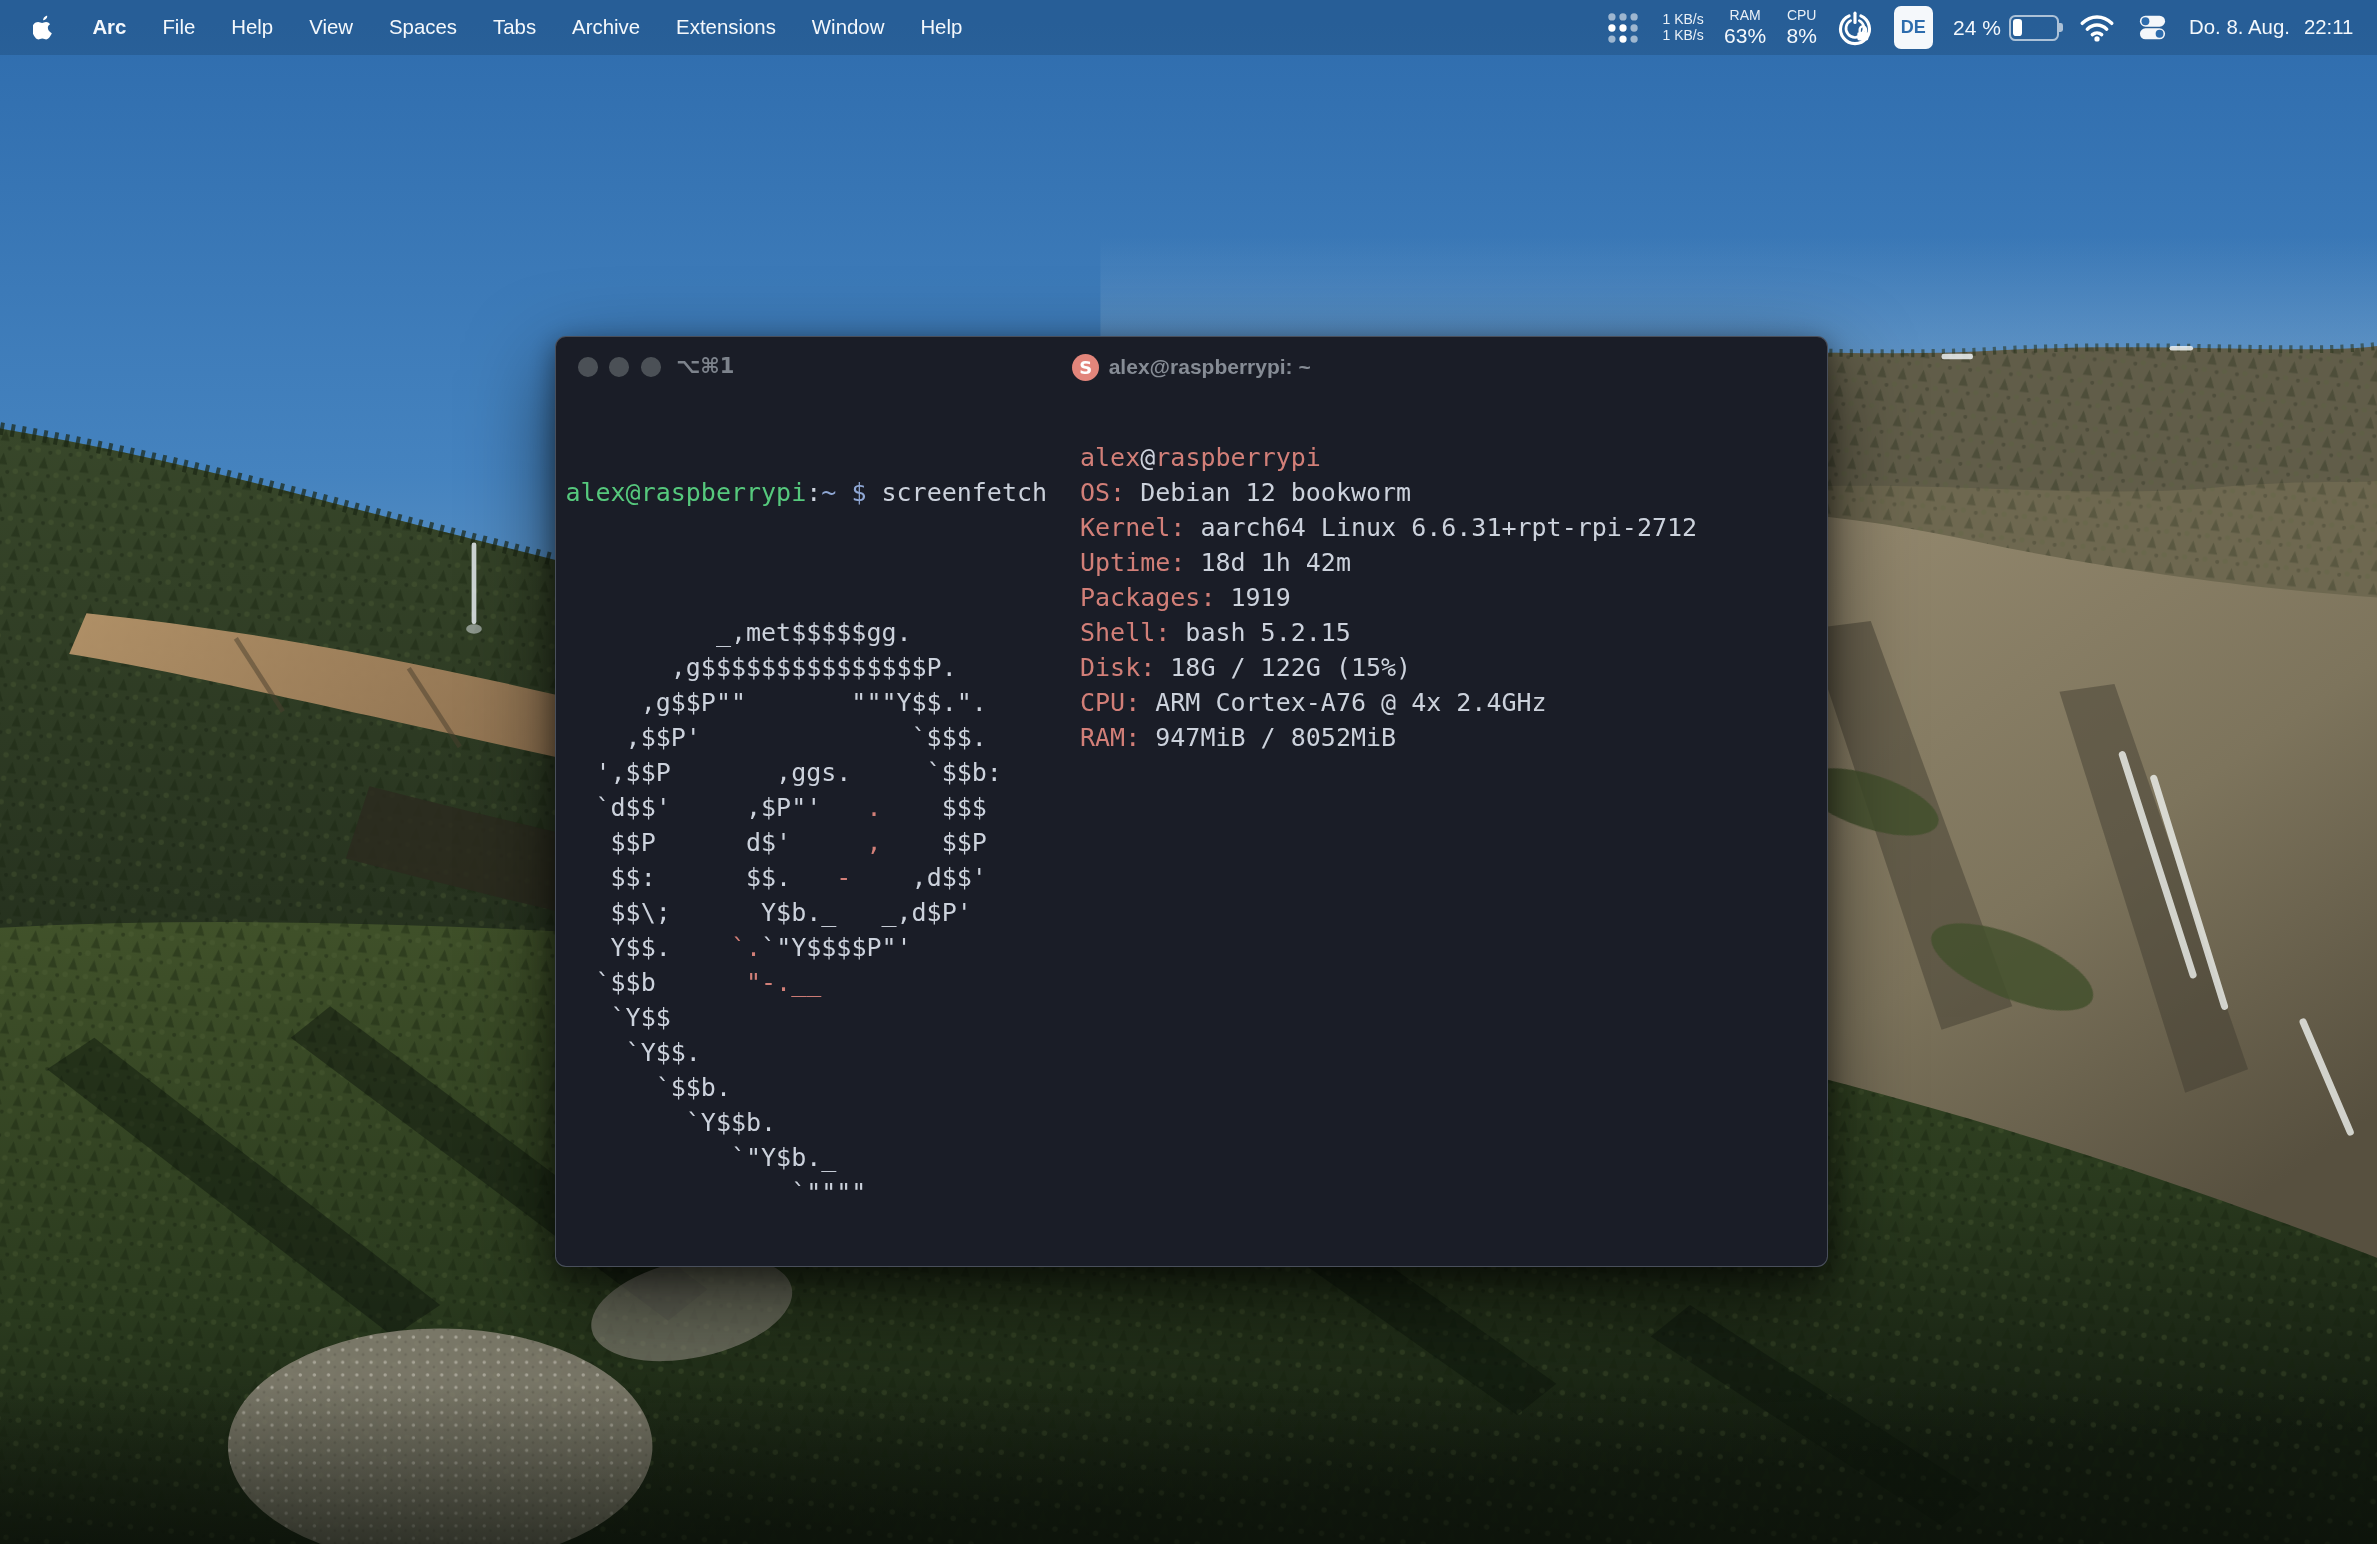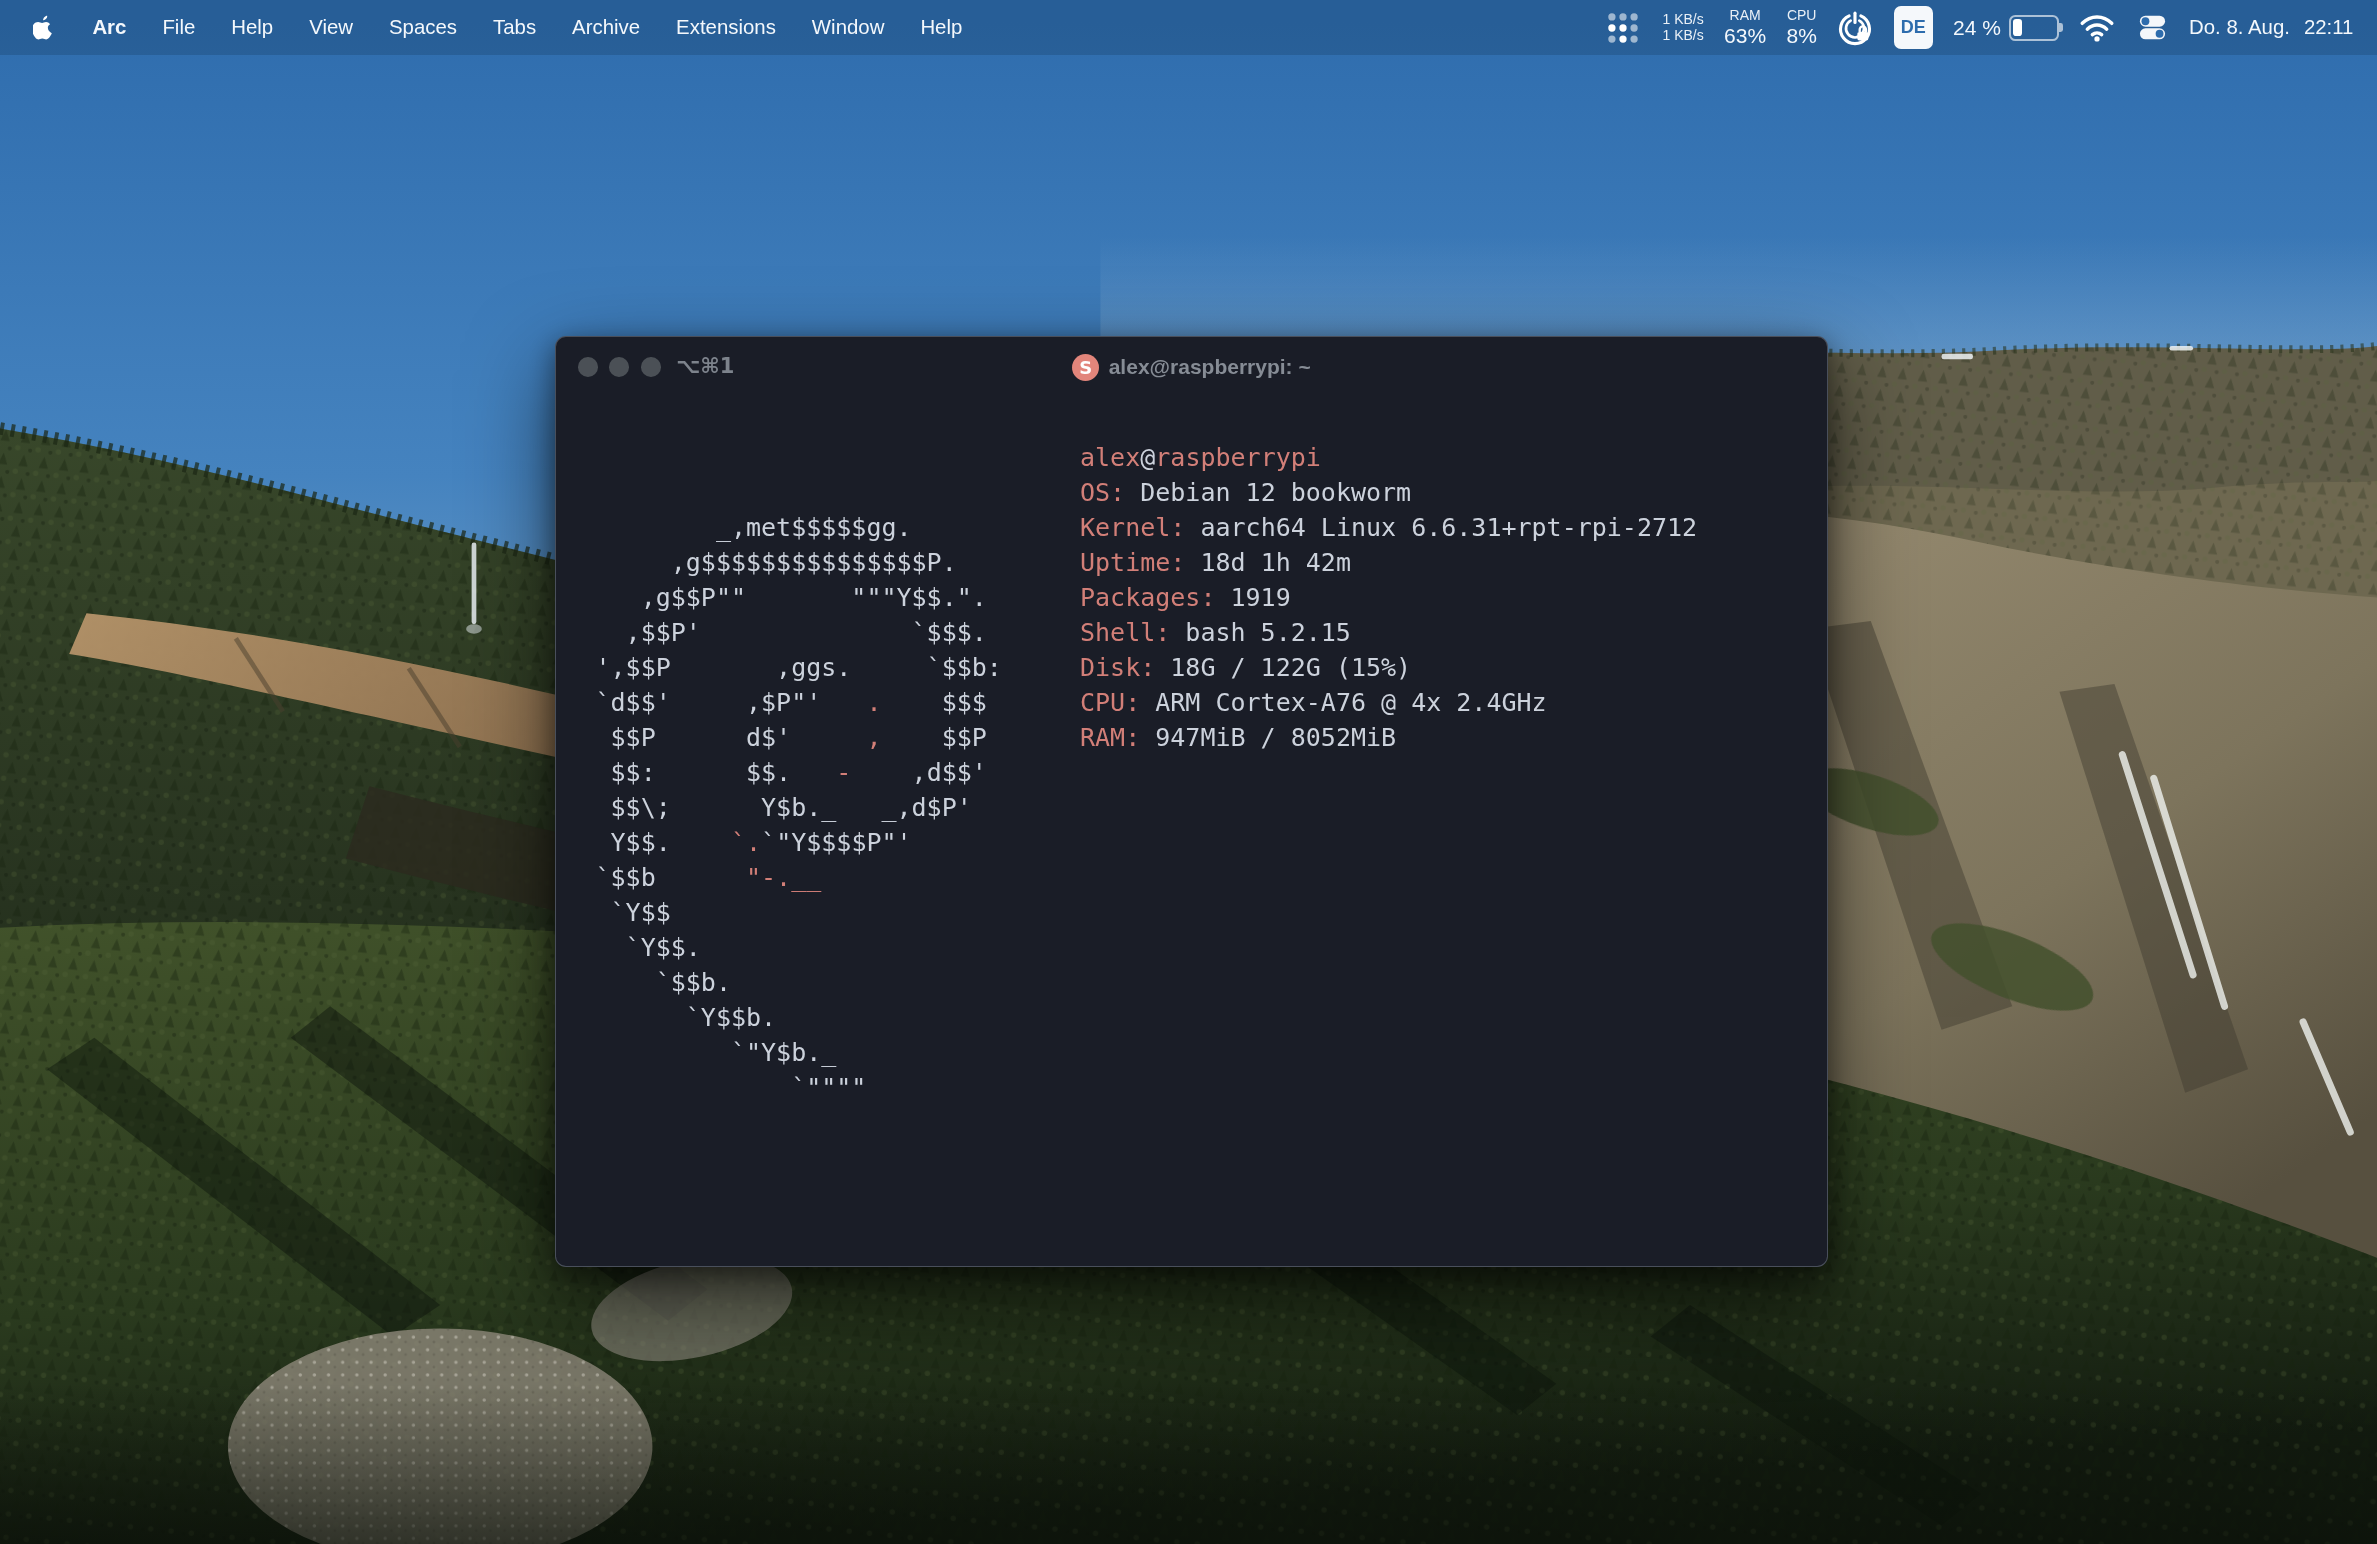--- a/index.html
+++ b/index.html
@@ -286,20 +286,21 @@
         <span class="light"></span>
       </div>
       <div class="shortcut">⌥⌘1</div>
       <div class="titlemid">
         <span class="app-icon" id="term-app-icon" style="background: rgb(226, 133, 123);">S</span>
         <span>alex@raspberrypi: ~</span>
       </div>
     </div>
 
     <div class="term">
+      <div class="line"><span class="t-green">alex@raspberrypi</span><span class="t-fg">:</span><span class="t-blue">~</span><span class="t-blue" id="p1-sym"> $ </span><span class="t-fg">screenfetch</span></div>
 
       <div class="art" id="ascii-art"><div><span class="t-fg">          _,met$$$$$gg.</span></div><div><span class="t-fg">       ,g$$$$$$$$$$$$$$$P.</span></div><div><span class="t-fg">     ,g$$P""       """Y$$.".</span></div><div><span class="t-fg">    ,$$P'              `$$$.</span></div><div><span class="t-fg">  ',$$P       ,ggs.     `$$b:</span></div><div><span class="t-fg">  `d$$'     ,$P"'   </span><span class="t-red">.</span><span class="t-fg">    $$$</span></div><div><span class="t-fg">   $$P      d$'     </span><span class="t-red">,</span><span class="t-fg">    $$P</span></div><div><span class="t-fg">   $$:      $$.   </span><span class="t-red">-</span><span class="t-fg">    ,d$$'</span></div><div><span class="t-fg">   $$\;      Y$b._   _,d$P'</span></div><div><span class="t-fg">   Y$$.    </span><span class="t-red">`.</span><span class="t-fg">`"Y$$$$P"'</span></div><div><span class="t-fg">  `$$b      </span><span class="t-red">"-.__</span></div><div><span class="t-fg">   `Y$$</span></div><div><span class="t-fg">    `Y$$.</span></div><div><span class="t-fg">      `$$b.</span></div><div><span class="t-fg">        `Y$$b.</span></div><div><span class="t-fg">           `"Y$b._</span></div><div><span class="t-fg">               `""""</span></div></div>
 
       
 
       
 
       <div class="info" id="sys-info"><div><span class="t-red">alex</span><span class="t-fg">@</span><span class="t-red">raspberrypi</span></div><div><span class="t-red">OS: </span><span class="t-fg">Debian 12 bookworm</span></div><div><span class="t-red">Kernel: </span><span class="t-fg">aarch64 Linux 6.6.31+rpt-rpi-2712</span></div><div><span class="t-red">Uptime: </span><span class="t-fg">18d 1h 42m</span></div><div><span class="t-red">Packages: </span><span class="t-fg">1919</span></div><div><span class="t-red">Shell: </span><span class="t-fg">bash 5.2.15</span></div><div><span class="t-red">Disk: </span><span class="t-fg">18G / 122G (15%)</span></div><div><span class="t-red">CPU: </span><span class="t-fg">ARM Cortex-A76 @ 4x 2.4GHz</span></div><div><span class="t-red">RAM: </span><span class="t-fg">947MiB / 8052MiB</span></div></div>
     </div>
   </div>

